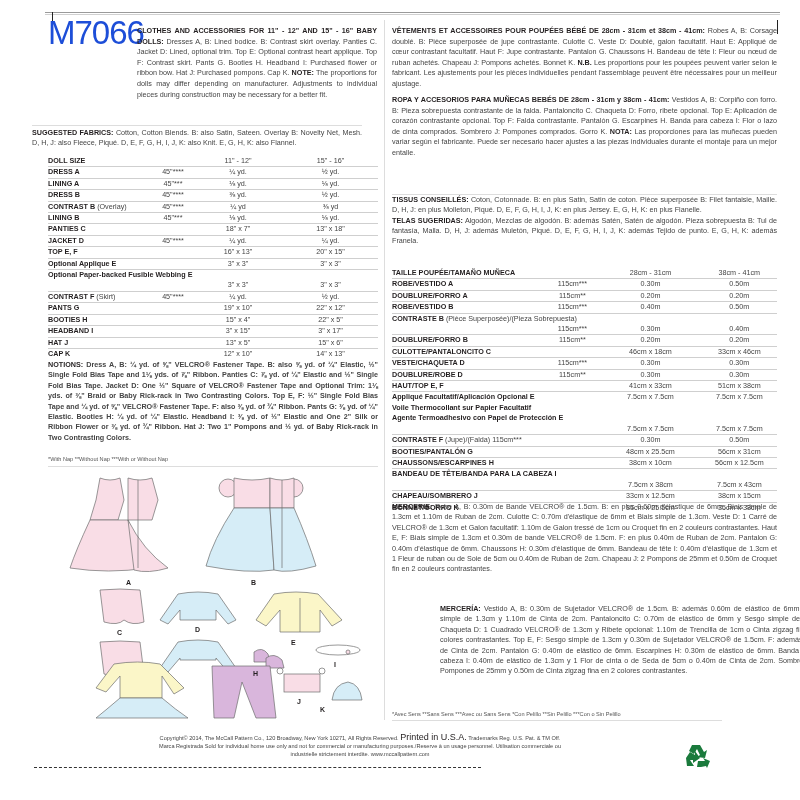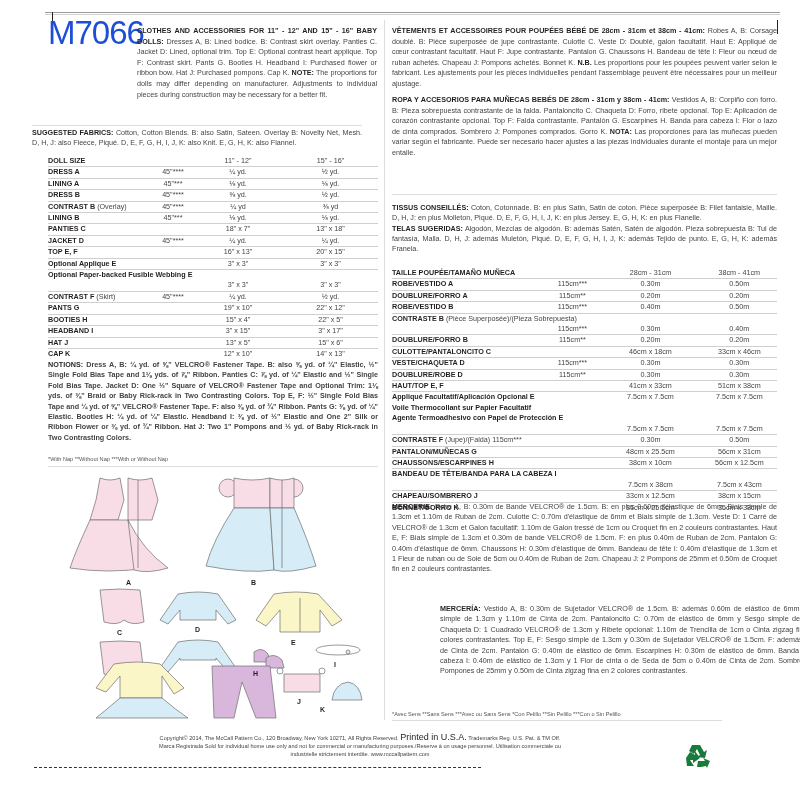--- a/index.html
+++ b/index.html
@@ -35,21 +35,21 @@
   .divider-en { position: absolute; left: 48px; top: 466px; width: 330px; height: 1px; background: #ddd; }
 
   
   .illus { position: absolute; left: 48px; top: 470px; width: 330px; height: 250px; }
 
   
   .vline { position: absolute; left: 384px; top: 20px; width: 1px; height: 700px; background: #ddd; }
   .desc-fr { position: absolute; left: 392px; top: 26px; width: 385px; font-size: 7.2px; line-height: 10.6px; text-align: justify; color: #444; }
   .desc-fr b, .desc-es b { color: #231f20; }
   .desc-es { position: absolute; left: 392px; top: 95px; width: 385px; font-size: 7.2px; line-height: 10.6px; text-align: justify; color: #444; }
-  .fabrics-fr { position: absolute; left: 392px; top: 194px; width: 385px; font-size: 7.2px; line-height: 10.3px; text-align: justify; color: #444; border-top: 1px solid #ddd; padding-top: 8px; }
+  .fabrics-fr { position: absolute; left: 392px; top: 194px; width: 385px; font-size: 7.2px; line-height: 10.3px; text-align: justify; color: #444; border-top: 1px solid #ddd; padding-top: 0; }
   .fabrics-fr b { color: #231f20; }
 
   .yard-intl { position: absolute; left: 392px; top: 268px; width: 385px; }
   .yard-intl td:nth-child(1) { width: 125px; }
   .yard-intl td:nth-child(2) { width: 50px; }
   .yard-intl td:nth-child(3) { width: 95px; }
   .yard-intl td:nth-child(4) { width: 70px; }
 
   .notions-fr { position: absolute; left: 392px; top: 502px; width: 385px; font-size: 7.2px; line-height: 10.4px; text-align: justify; color: #444; }
   .notions-fr b, .notions-es b { color: #231f20; }
@@ -388,21 +388,21 @@
         <td class="c">7.5cm x 7.5cm</td>
         <td class="c">7.5cm x 7.5cm</td>
       </tr>
       <tr class="rule">
         <td class="lbl">CONTRASTE F <span class="sub">(Jupe)/(Falda) 115cm***</span></td>
         <td class="c"></td>
         <td class="c">0.30m</td>
         <td class="c">0.50m</td>
       </tr>
       <tr class="rule">
-        <td class="lbl">PANTALON/MUÑECAS G </td>
+        <td class="lbl">BOOTIES/PANTALÓN G </td>
         <td class="c"></td>
         <td class="c">48cm x 25.5cm</td>
         <td class="c">56cm x 31cm</td>
       </tr>
       <tr class="rule">
         <td class="lbl">CHAUSSONS/ESCARPINES H </td>
         <td class="c"></td>
         <td class="c">38cm x 10cm</td>
         <td class="c">56cm x 12.5cm</td>
       </tr>

